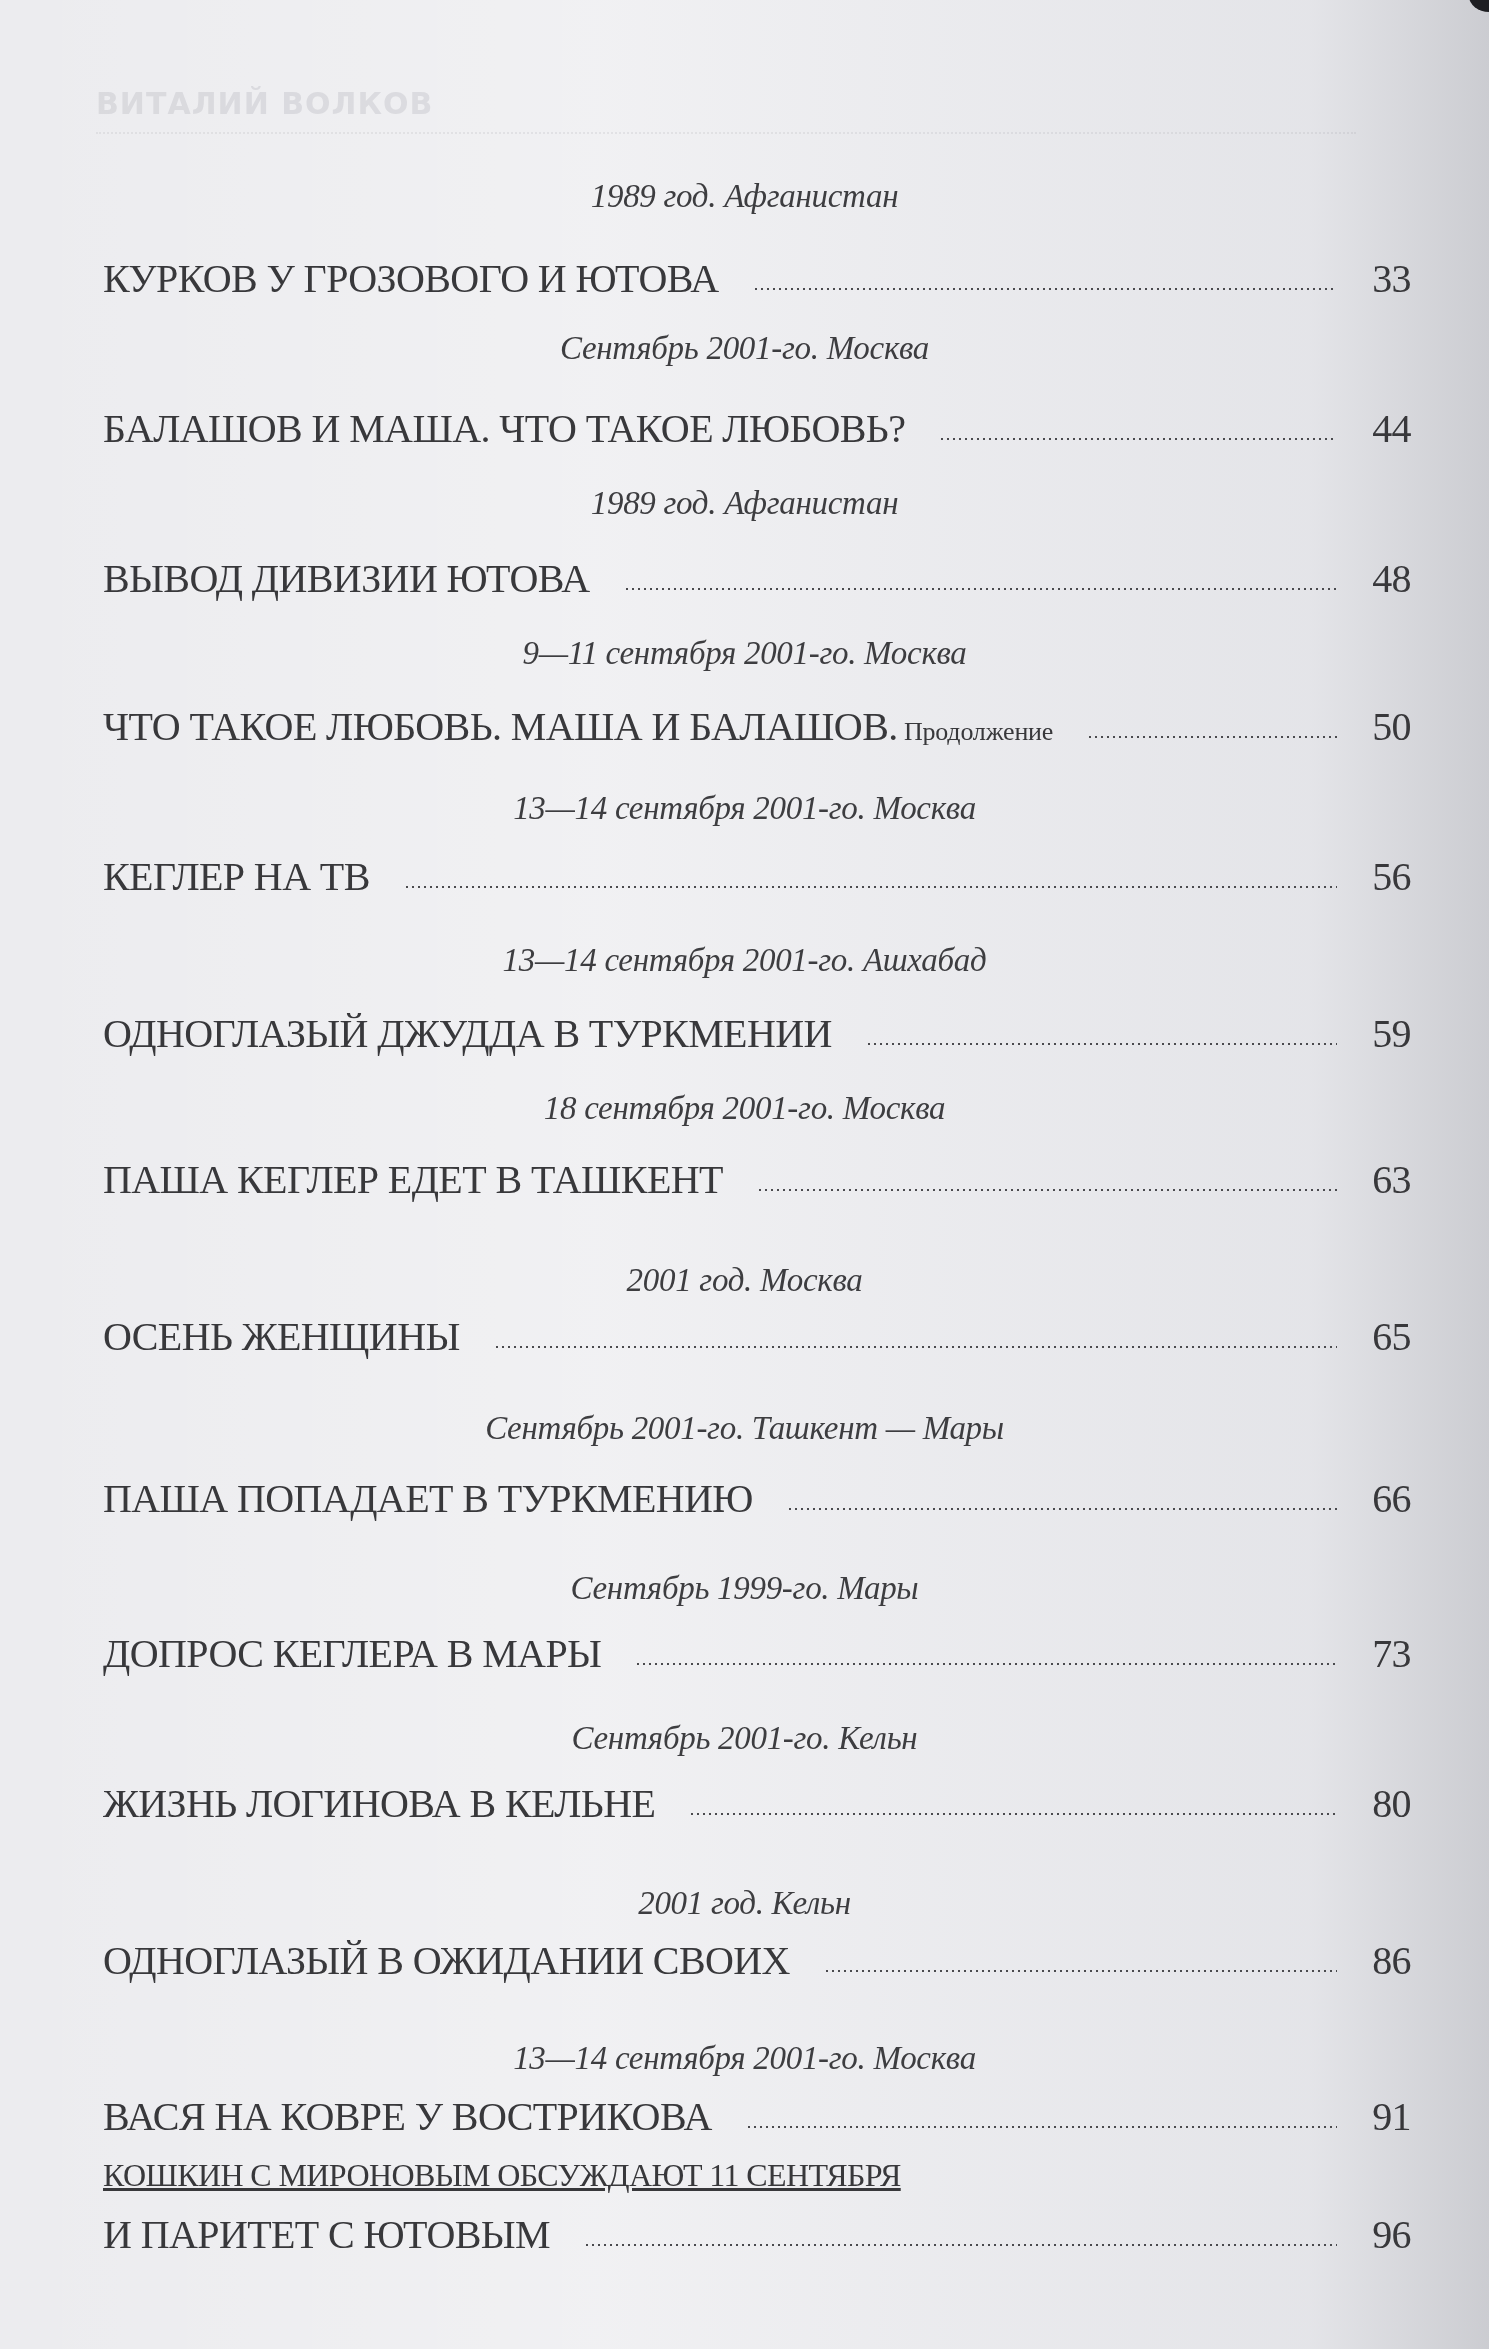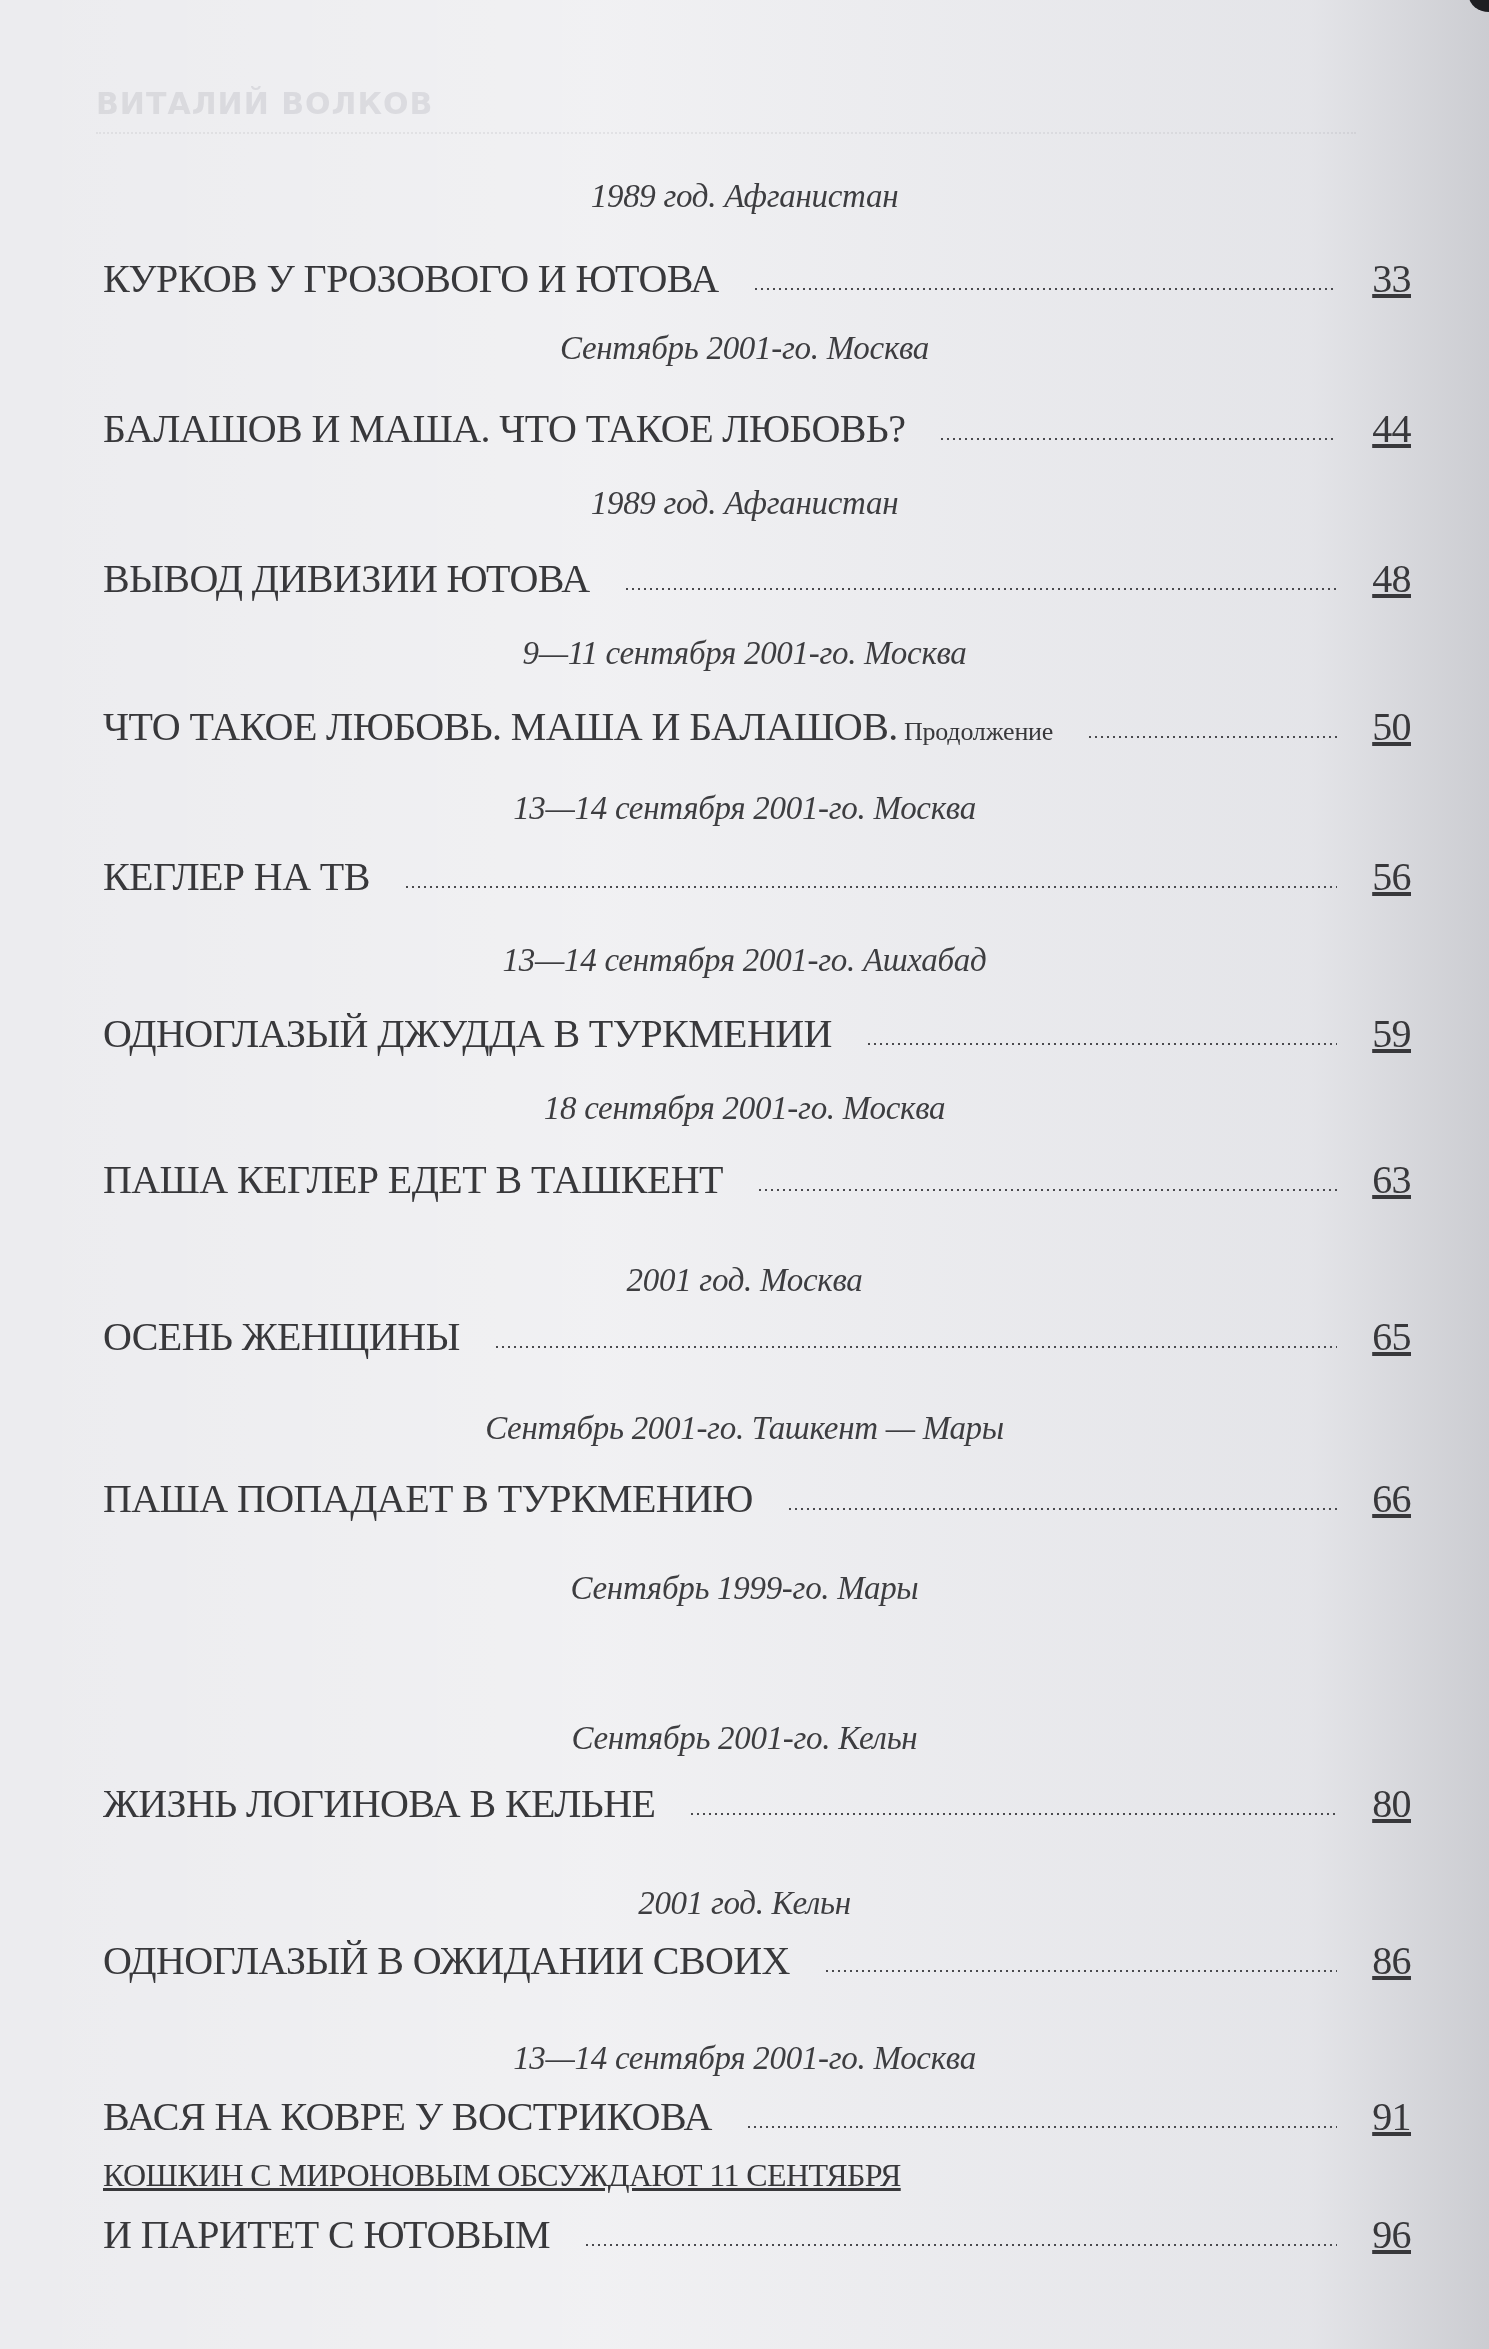--- a/index.html
+++ b/index.html
@@ -87,21 +87,20 @@
     height: 6px;
     margin: 0 3px 0 2px;
     background-image: radial-gradient(circle, #4a4a4e 1.3px, transparent 1.5px);
     background-size: 6px 6px;
     background-repeat: repeat-x;
     background-position: left bottom;
     align-self: baseline;
   }
   .entry .page-num {
     white-space: nowrap;
-    text-decoration: underline;
   }
   .entry-line1 {
     position: absolute;
     left: 103px;
     font-size: 32px;
     line-height: 48px;
     color: #38383b;
     letter-spacing: -0.6px;
     white-space: nowrap;
     text-decoration: underline;
@@ -173,20 +172,25 @@
   </div>
 
   <div class="subtitle" style="top:1408px">Сентябрь 2001-го. Ташкент — Мары</div>
   <div class="entry" style="top:1475px">
     <span class="title">ПАША ПОПАДАЕТ В ТУРКМЕНИЮ</span>
     <span class="leader"></span>
     <span class="page-num">66</span>
   </div>
 
   <div class="subtitle" style="top:1568px">Сентябрь 1999-го. Мары</div>
+  <div class="entry" style="top:1630px">
+    <span class="title">ДОПРОС КЕГЛЕРА В МАРЫ</span>
+    <span class="leader"></span>
+    <span class="page-num">73</span>
+  </div>
 
   <div class="subtitle" style="top:1718px">Сентябрь 2001-го. Кельн</div>
   <div class="entry" style="top:1780px">
     <span class="title">ЖИЗНЬ ЛОГИНОВА В КЕЛЬНЕ</span>
     <span class="leader"></span>
     <span class="page-num">80</span>
   </div>
 
   <div class="subtitle" style="top:1883px">2001 год. Кельн</div>
   <div class="entry" style="top:1937px">

